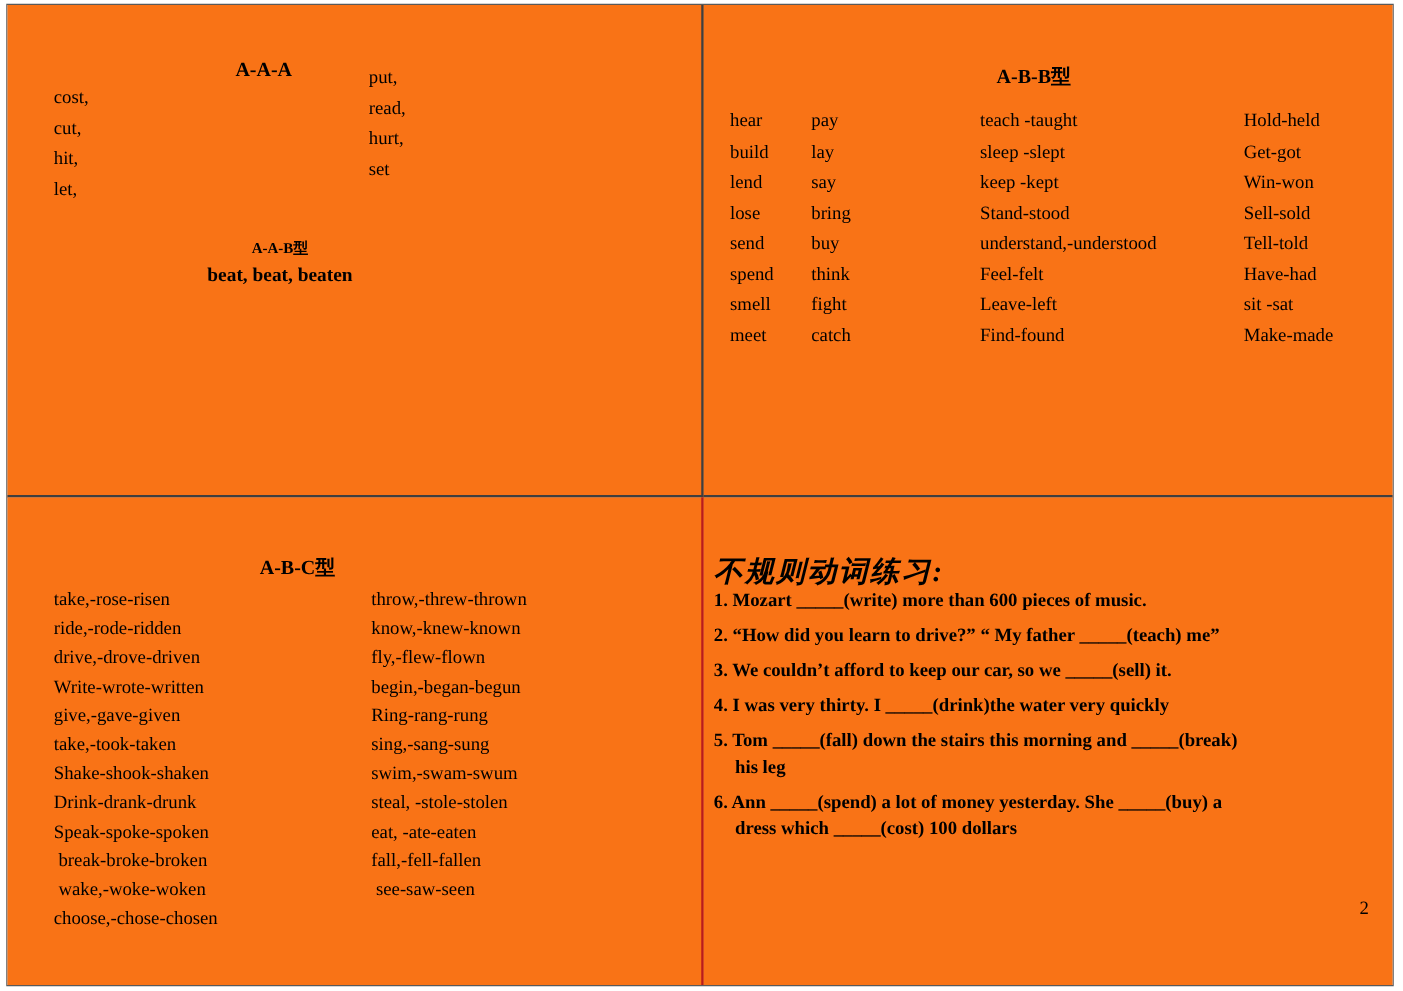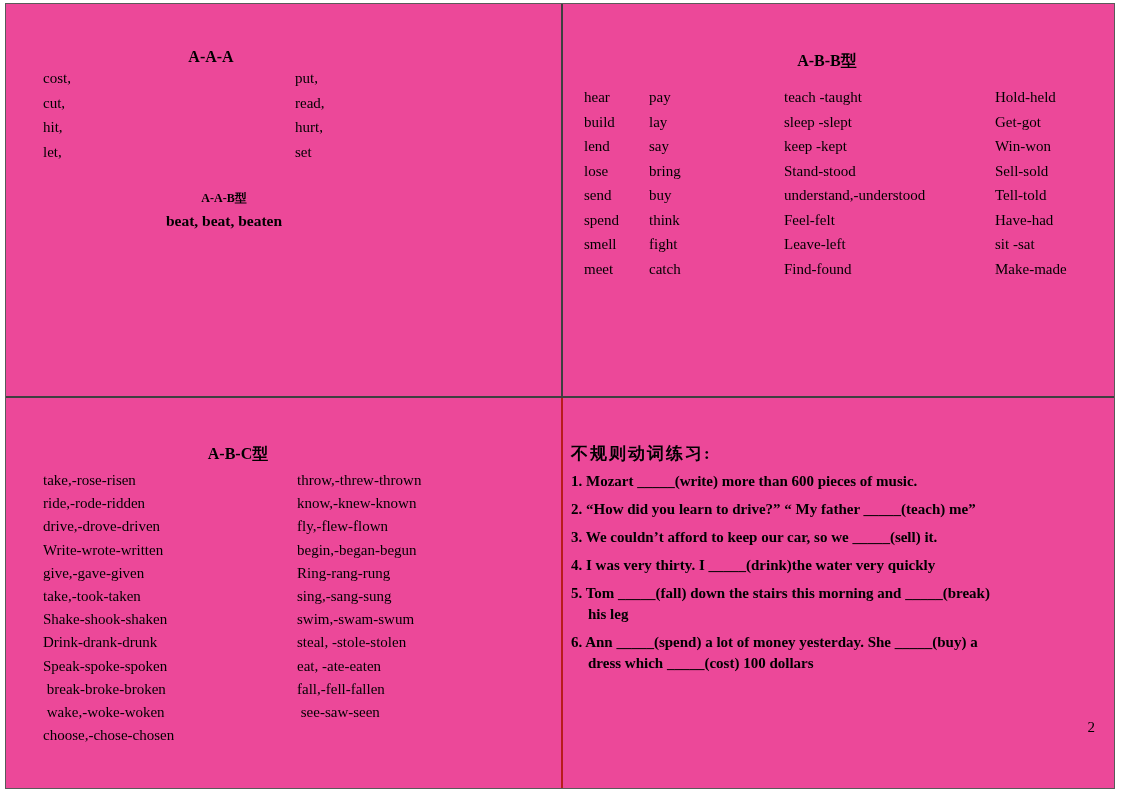--- a/index.html
+++ b/index.html
@@ -9,42 +9,42 @@
     font-family: "Liberation Serif", "DejaVu Serif", serif;
     color: #000000;
     position: relative;
     overflow: hidden;
   }
   .frame {
     position: absolute; left: 5px; top: 3px;
     width: 1110px; height: 786px;
     border: 1px solid #5a5a5a;
   }
-  .cell { position: absolute; overflow: hidden; background: #ec4899; }
+  .cell { position: absolute; overflow: hidden; background: #f97316; }
   .q1 { left: 0; top: 0; width: 557px; height: 394px; border-right: 2px solid #3f3f3f; border-bottom: 2px solid #3f3f3f; }
   .q2 { left: 557px; top: 0; width: 551px; height: 394px; border-bottom: 2px solid #3f3f3f; }
   .q3 { left: 0; top: 394px; width: 557px; height: 390px; border-right: 2px solid #b91c1c; }
   .q4 { left: 557px; top: 394px; width: 551px; height: 390px; }
 
   .abs { position: absolute; }
   .slide-title {
     font-weight: bold; font-size: 16px; text-align: center;
     white-space: pre;
   }
   .verb-col { font-weight: normal; font-size: 15px; }
   .verb-col div { white-space: pre; }
   .q1 .verb-col, .q2 .verb-col { line-height: 24.5px; }
   .q3 .verb-col { line-height: 23.2px; }
 
   .sub-block { text-align: center; line-height: 21.5px; font-weight: bold; }
   .sub-block .sub-title { font-size: 12px; }
   .sub-block .sub-example { font-size: 15.5px; }
 
   .ex-title {
-    font-size: 17px; font-weight: bold; 
+    font-size: 23px; font-weight: bold; font-style: italic;
     letter-spacing: 2px;
   }
   .ex-list { width: 524px; font-size: 15px; font-weight: bold; line-height: 21px; }
   .ex-list div {
     white-space: pre-wrap;
     padding-left: 17px; text-indent: -17px;
     margin-bottom: 7px;
   }
   .page-number { font-size: 15px; text-align: right; }
 </style>
@@ -54,21 +54,21 @@
 <div class="frame">
 
   <section class="cell q1">
     <div class="abs slide-title" style="left:0; top:44px; width:410px;">A-A-A</div>
     <div class="abs verb-col" style="left:37px; top:62px;">
         <div class="vline">cost,</div>
         <div class="vline">cut,</div>
         <div class="vline">hit,</div>
         <div class="vline">let,</div>
       </div>
-    <div class="abs verb-col" style="left:289px; top:62px;">
+    <div class="abs verb-col" style="left:289px; top:46px;">
         <div class="vline">put,</div>
         <div class="vline">read,</div>
         <div class="vline">hurt,</div>
         <div class="vline">set</div>
       </div>
     <div class="abs sub-block" style="left:0; top:184px; width:436px;">
       <div class="sub-title">A-A-B型</div>
       <div class="sub-example">beat, beat, beaten</div>
     </div>
   </section>

